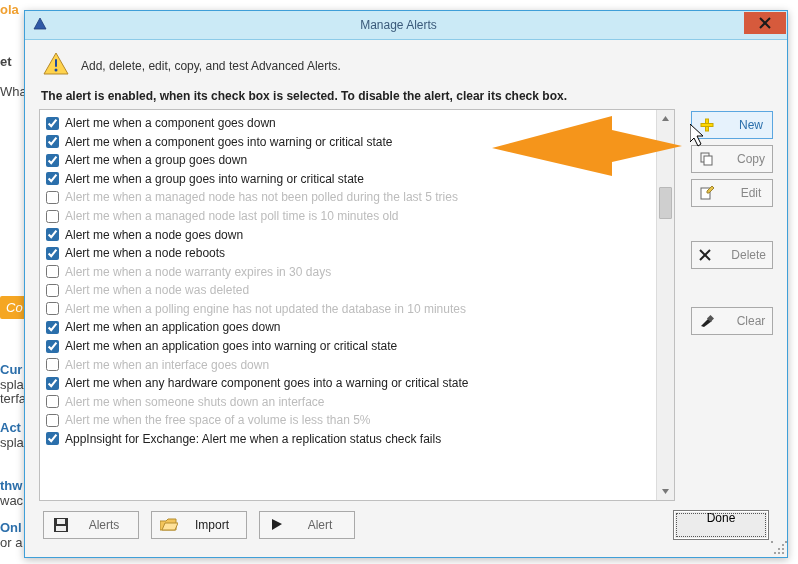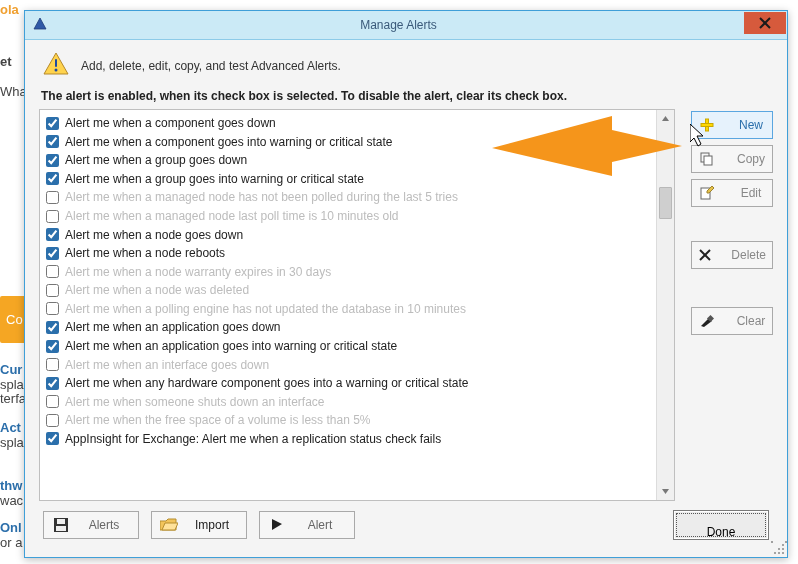--- a/index.html
+++ b/index.html
@@ -17,22 +17,23 @@
   .bg-frag {
     position: absolute;
     color: #2c6fab;
     font-size: 13px;
     z-index: 0;
     white-space: nowrap;
   }
   .bg-frag.orange {
     background: #f5a623;
     color: #fff;
-    padding: 16px 6px;
+    padding: 4px 6px;
     border-radius: 2px;
+    font-style: italic;
   }
 
   .dialog {
     position: absolute;
     left: 24px;
     top: 10px;
     width: 762px;
     height: 546px;
     background: #f0f0f0;
     border: 1px solid #3f9fd8;
@@ -245,21 +246,21 @@
     flex: 1;
     text-align: center;
   }
   .spacer { flex: 1; }
   .done-btn {
     width: 94px;
     height: 28px;
     border: 1px solid #7a7a7a;
     border-width: 1px;
     background: #ececec;
-    display:flex;align-items:flex-end;justify-content:center;
+    display:flex;align-items:flex-start;justify-content:center;
     font-size: 12px;
     box-shadow: inset 0 0 0 1px #fff;
     outline: 1px dotted #555;
     outline-offset: -4px;
   }
 
   
   .callout {
     position: absolute;
     left: 492px;

